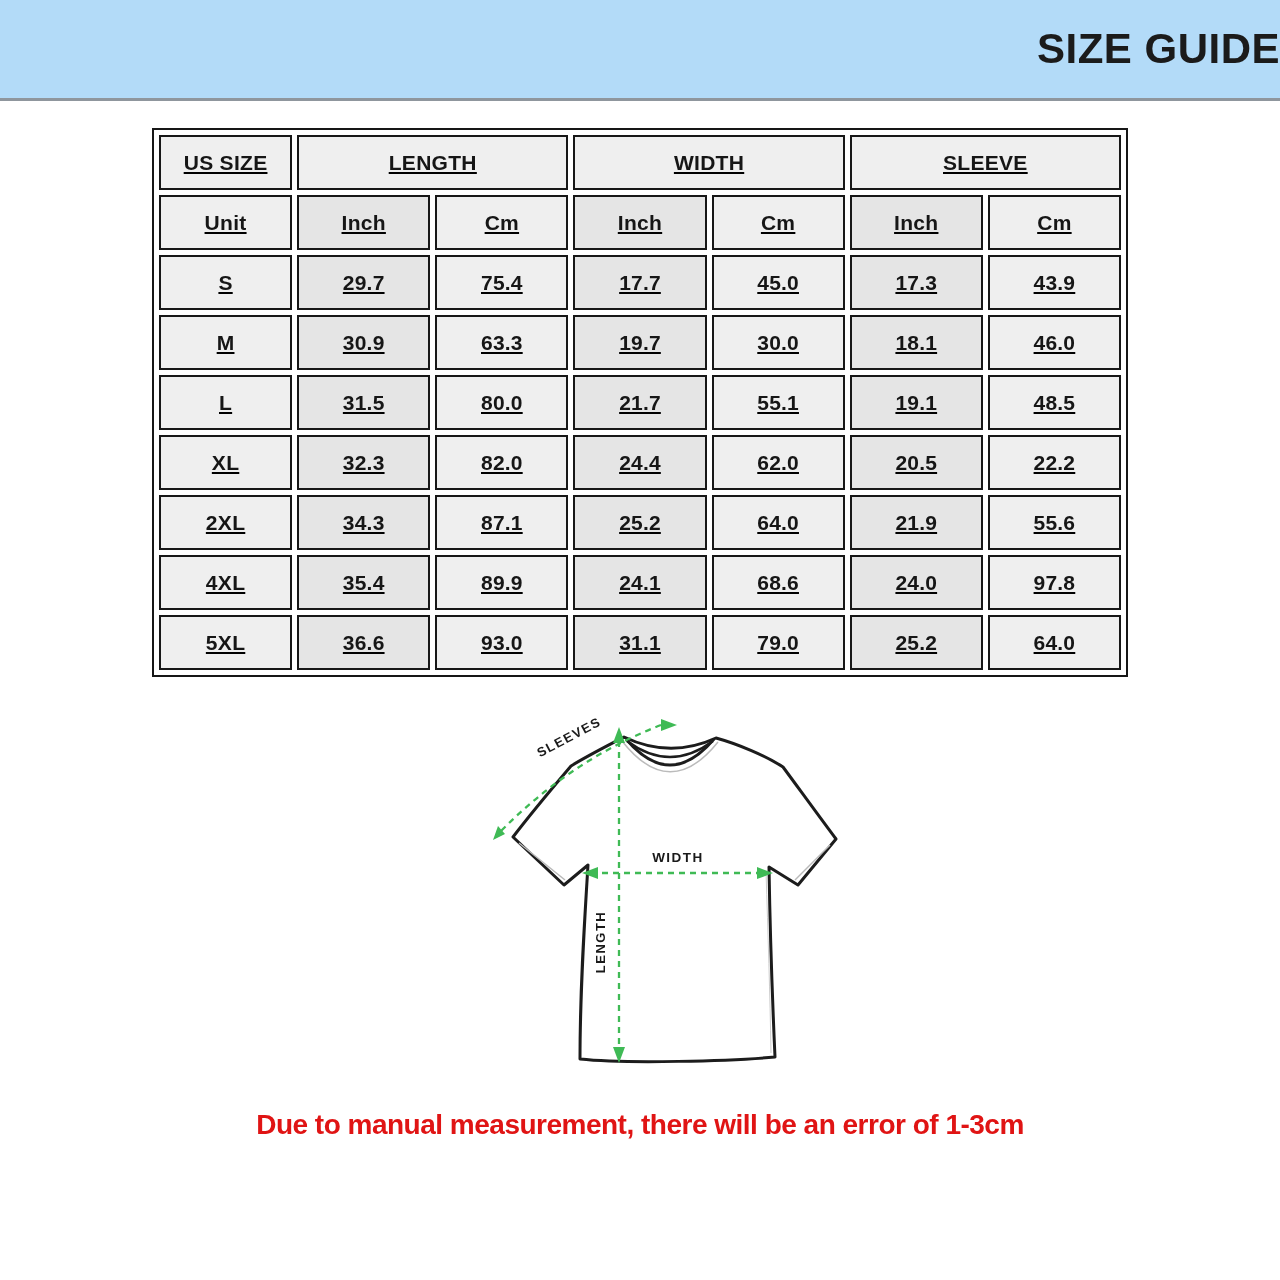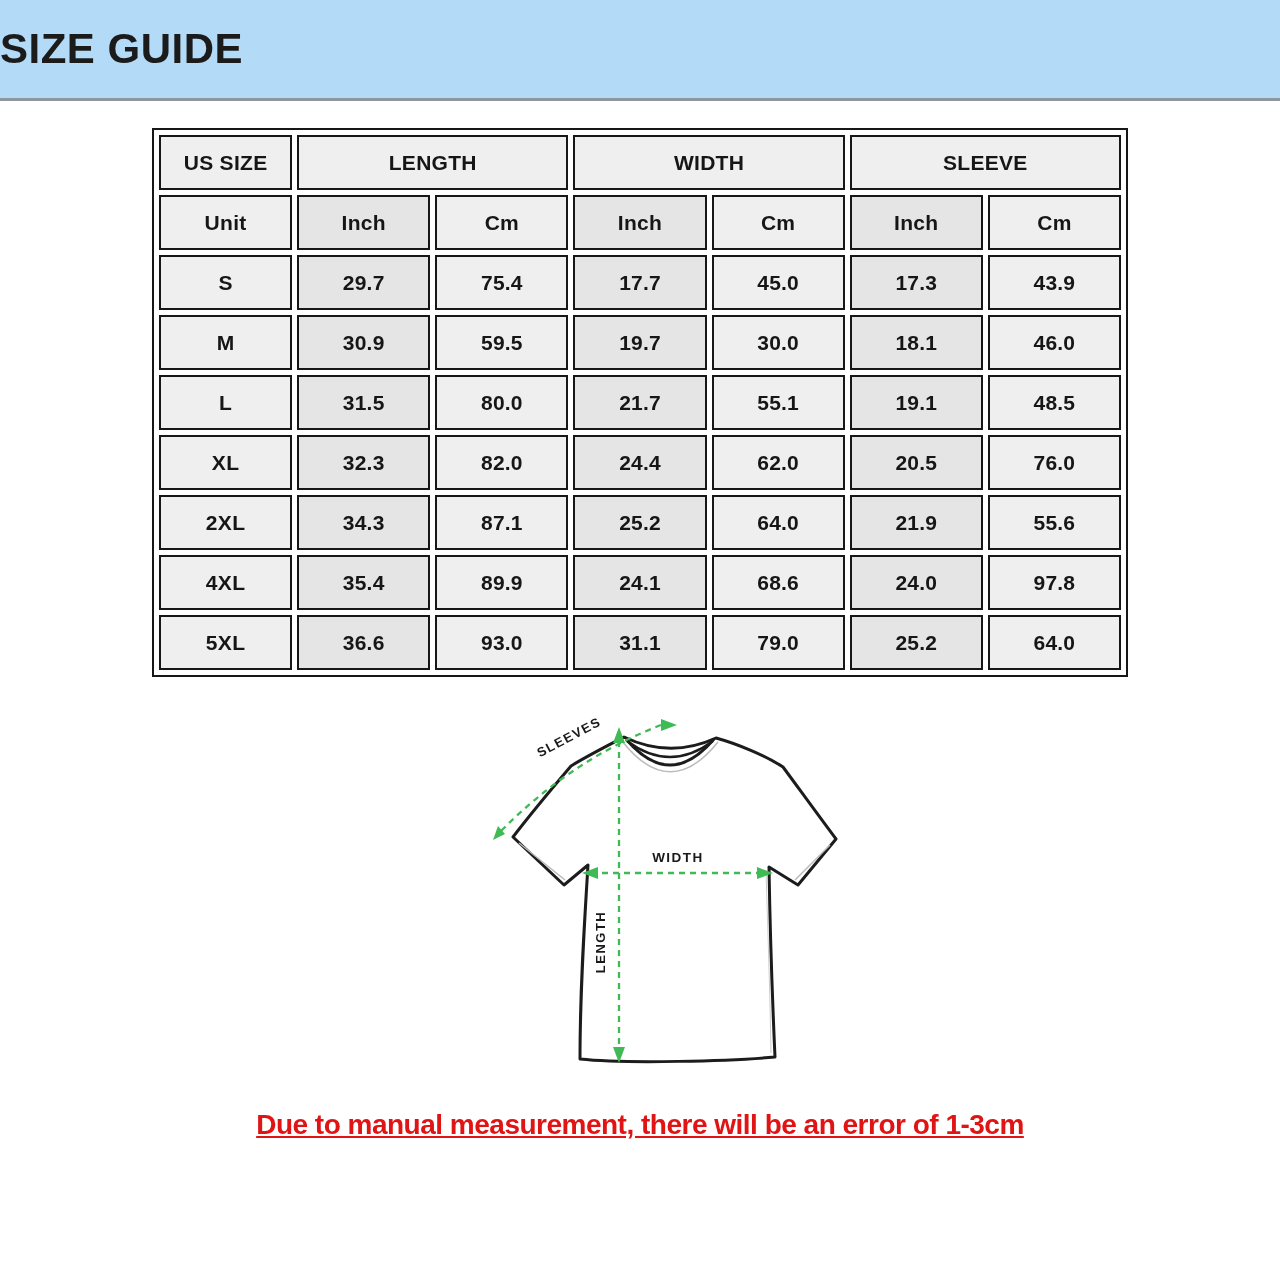--- a/index.html
+++ b/index.html
@@ -13,47 +13,47 @@
   }
   *{box-sizing:border-box;}
   html,body{margin:0;padding:0;background:#fff;}
   .page{
     width:1280px;height:1280px;position:relative;overflow:hidden;
     background:#fff;font-family:"Liberation Sans",sans-serif;
   }
   .banner{
     height:101px;background:var(--banner-blue);
     border-bottom:3px solid var(--banner-border);
-    display:flex;align-items:center;justify-content:flex-start;
+    display:flex;align-items:center;justify-content:flex-end;
   }
   .banner h1{
     margin:0;font-size:42px;font-weight:bold;color:var(--text-dark);
     letter-spacing:0.5px;
   }
   table.size-table{
     margin:27px auto 0;width:976px;table-layout:fixed;
     border-collapse:separate;border-spacing:5px;
-    border:2px solid var(--table-line);background:#fff;
+    border:2px solid var(--table-line);background:#fff;text-decoration:underline;
   }
   table.size-table td{
     border:2px solid var(--table-line);
     height:55px;text-align:center;vertical-align:middle;
     font-size:21px;color:#161616;padding:0;overflow:hidden;
   }
   td.g{background:var(--cell-gray);}
   td.w{background:#e5e5e5;}
   td.hdr{font-weight:bold;font-size:21px;letter-spacing:0.3px;}
   td.val{font-weight:600;font-size:21.5px;letter-spacing:0.2px;}
   .shirt-wrap{
     width:100%;display:flex;justify-content:center;margin-top:12px;
   }
   .shirt-wrap svg{margin-left:42px;}
   .note{
     margin:20px 0 0;text-align:center;
-    color:var(--note-red);font-weight:bold;font-size:28px;letter-spacing:-0.5px;text-decoration:underline;
+    color:var(--note-red);font-weight:bold;font-size:28px;letter-spacing:-0.5px;
   }
 </style>
 </head>
 <body>
 
 <div class="page">
 
   <header class="banner">
     <h1>SIZE GUIDE</h1>
   </header>
@@ -80,21 +80,21 @@
           <td class="w val">29.7</td>
           <td class="g val">75.4</td>
           <td class="w val">17.7</td>
           <td class="g val">45.0</td>
           <td class="w val">17.3</td>
           <td class="g val">43.9</td>
         </tr>
         <tr>
           <td class="g hdr">M</td>
           <td class="w val">30.9</td>
-          <td class="g val">59.5</td>
+          <td class="g val">63.3</td>
           <td class="w val">19.7</td>
           <td class="g val">30.0</td>
           <td class="w val">18.1</td>
           <td class="g val">46.0</td>
         </tr>
         <tr>
           <td class="g hdr">L</td>
           <td class="w val">31.5</td>
           <td class="g val">80.0</td>
           <td class="w val">21.7</td>
@@ -102,21 +102,21 @@
           <td class="w val">19.1</td>
           <td class="g val">48.5</td>
         </tr>
         <tr>
           <td class="g hdr">XL</td>
           <td class="w val">32.3</td>
           <td class="g val">82.0</td>
           <td class="w val">24.4</td>
           <td class="g val">62.0</td>
           <td class="w val">20.5</td>
-          <td class="g val">76.0</td>
+          <td class="g val">22.2</td>
         </tr>
         <tr>
           <td class="g hdr">2XL</td>
           <td class="w val">34.3</td>
           <td class="g val">87.1</td>
           <td class="w val">25.2</td>
           <td class="g val">64.0</td>
           <td class="w val">21.9</td>
           <td class="g val">55.6</td>
         </tr>

